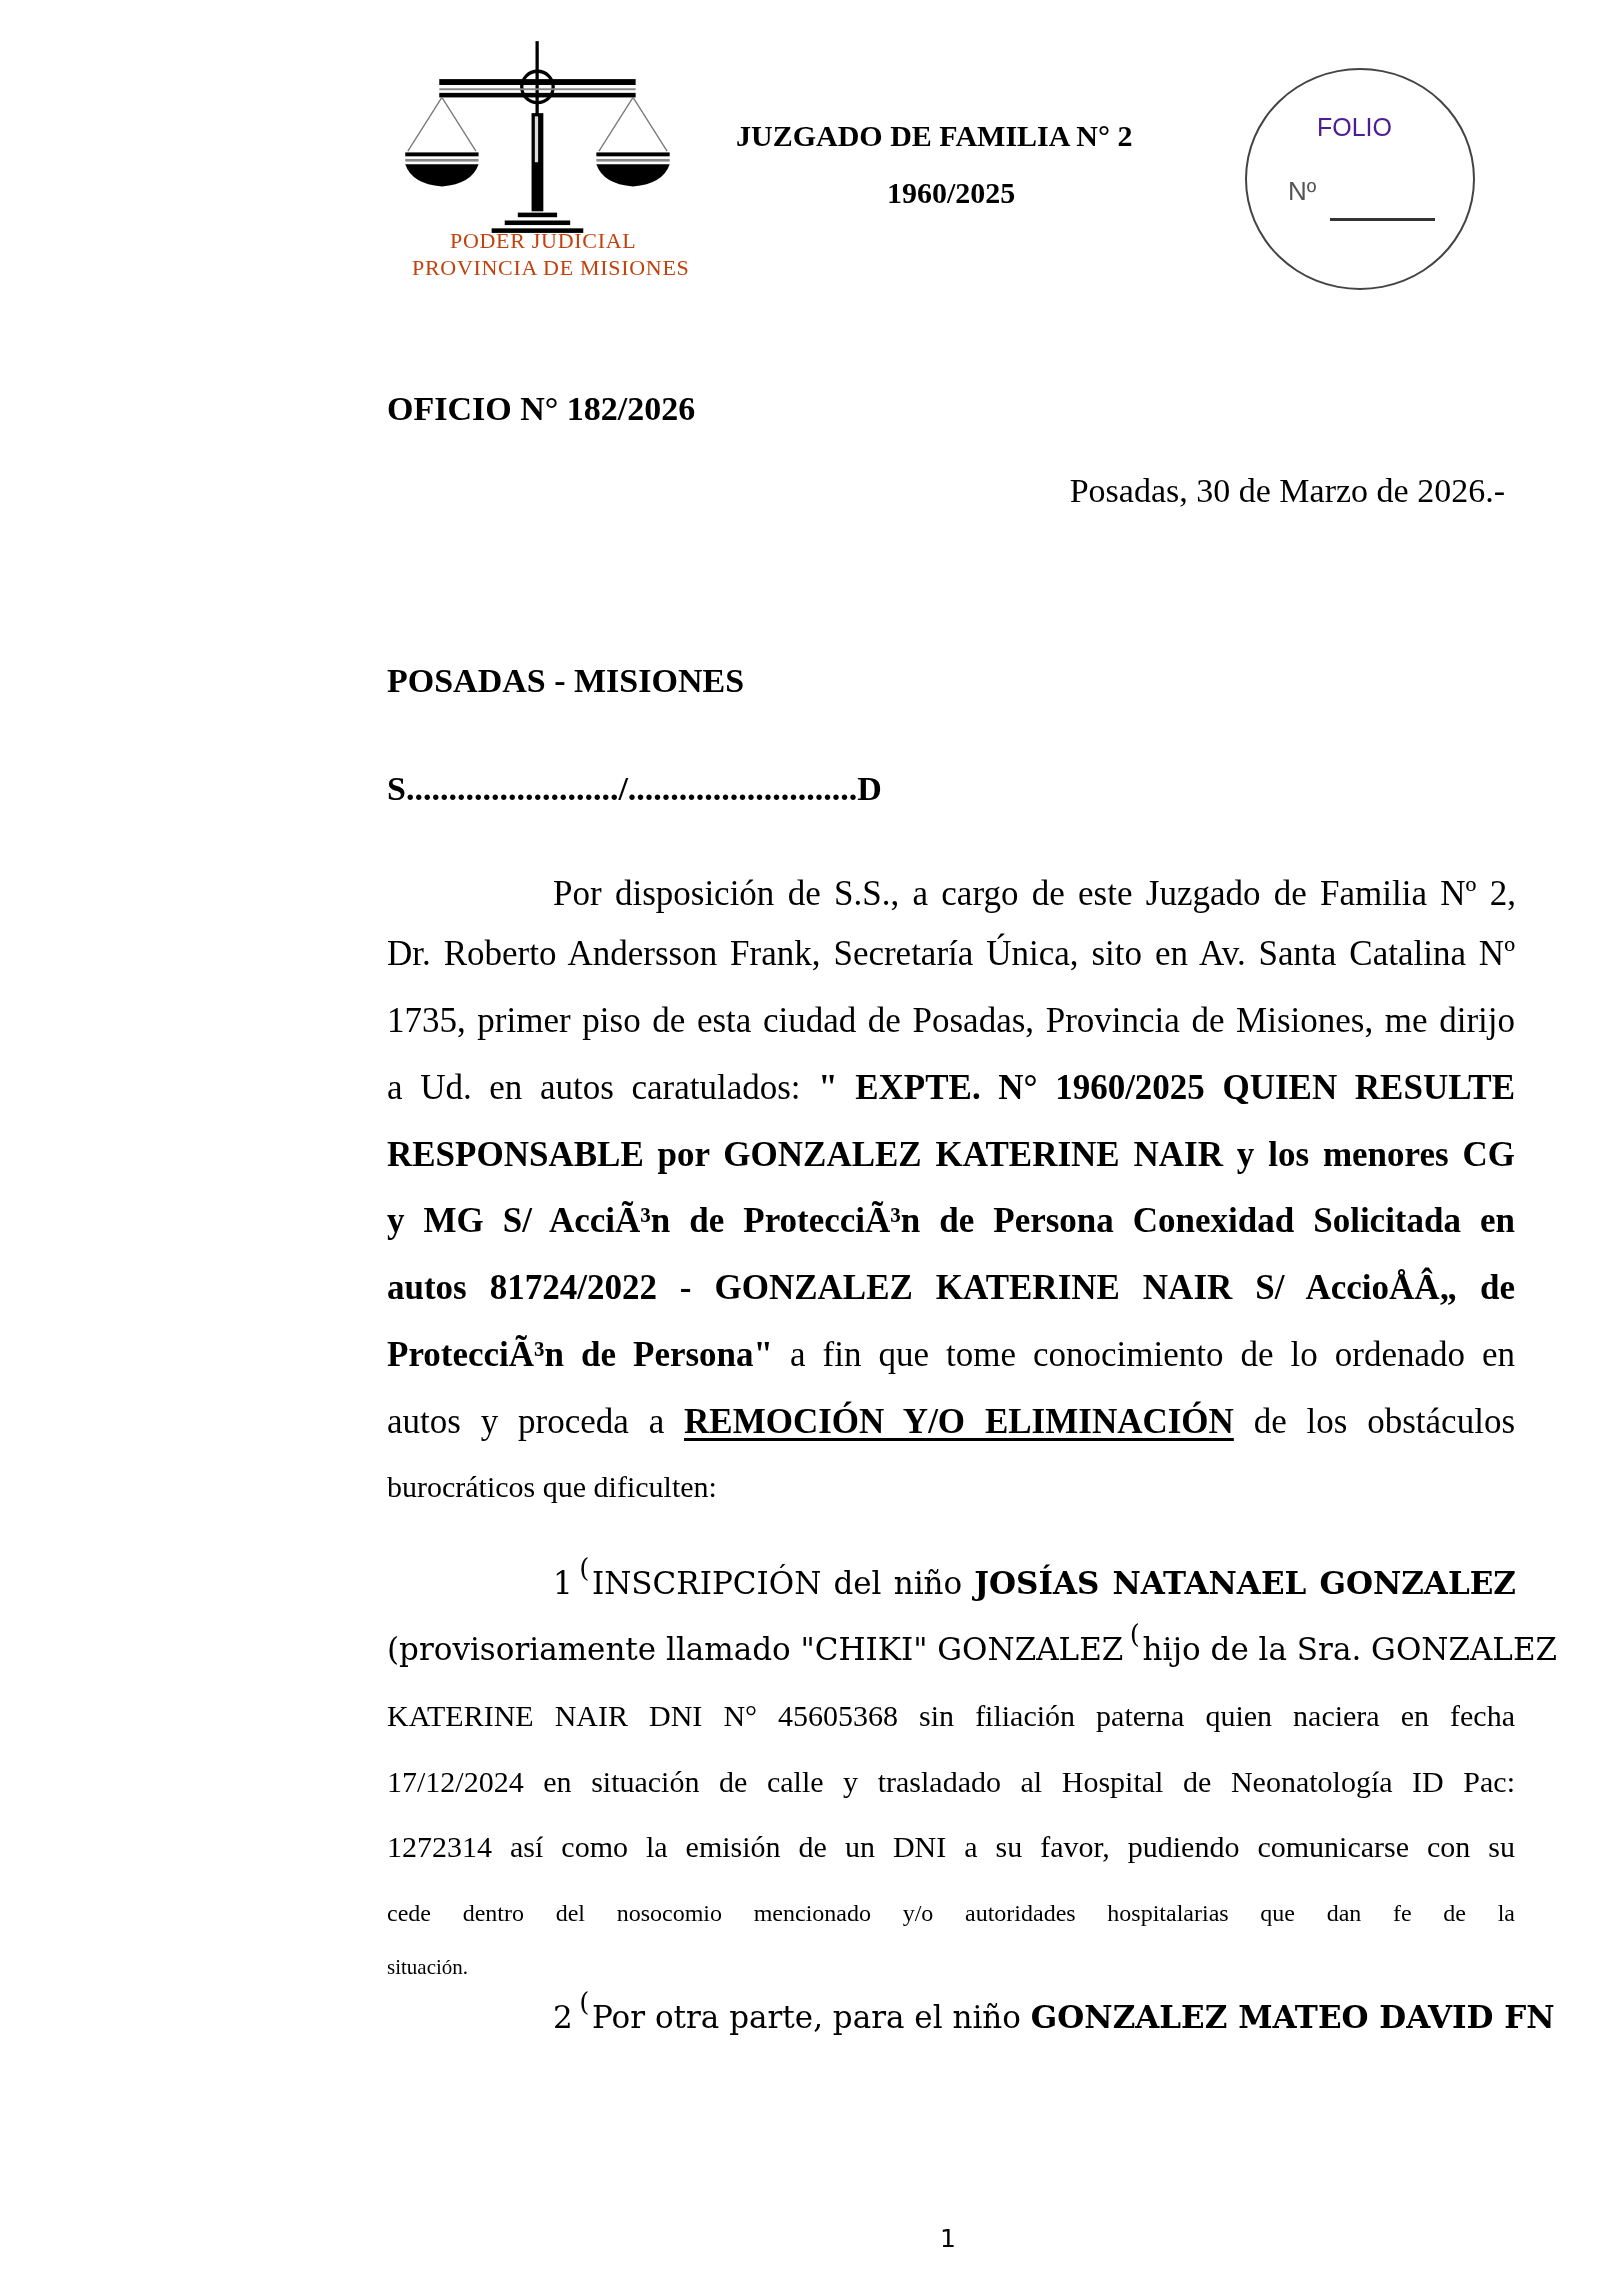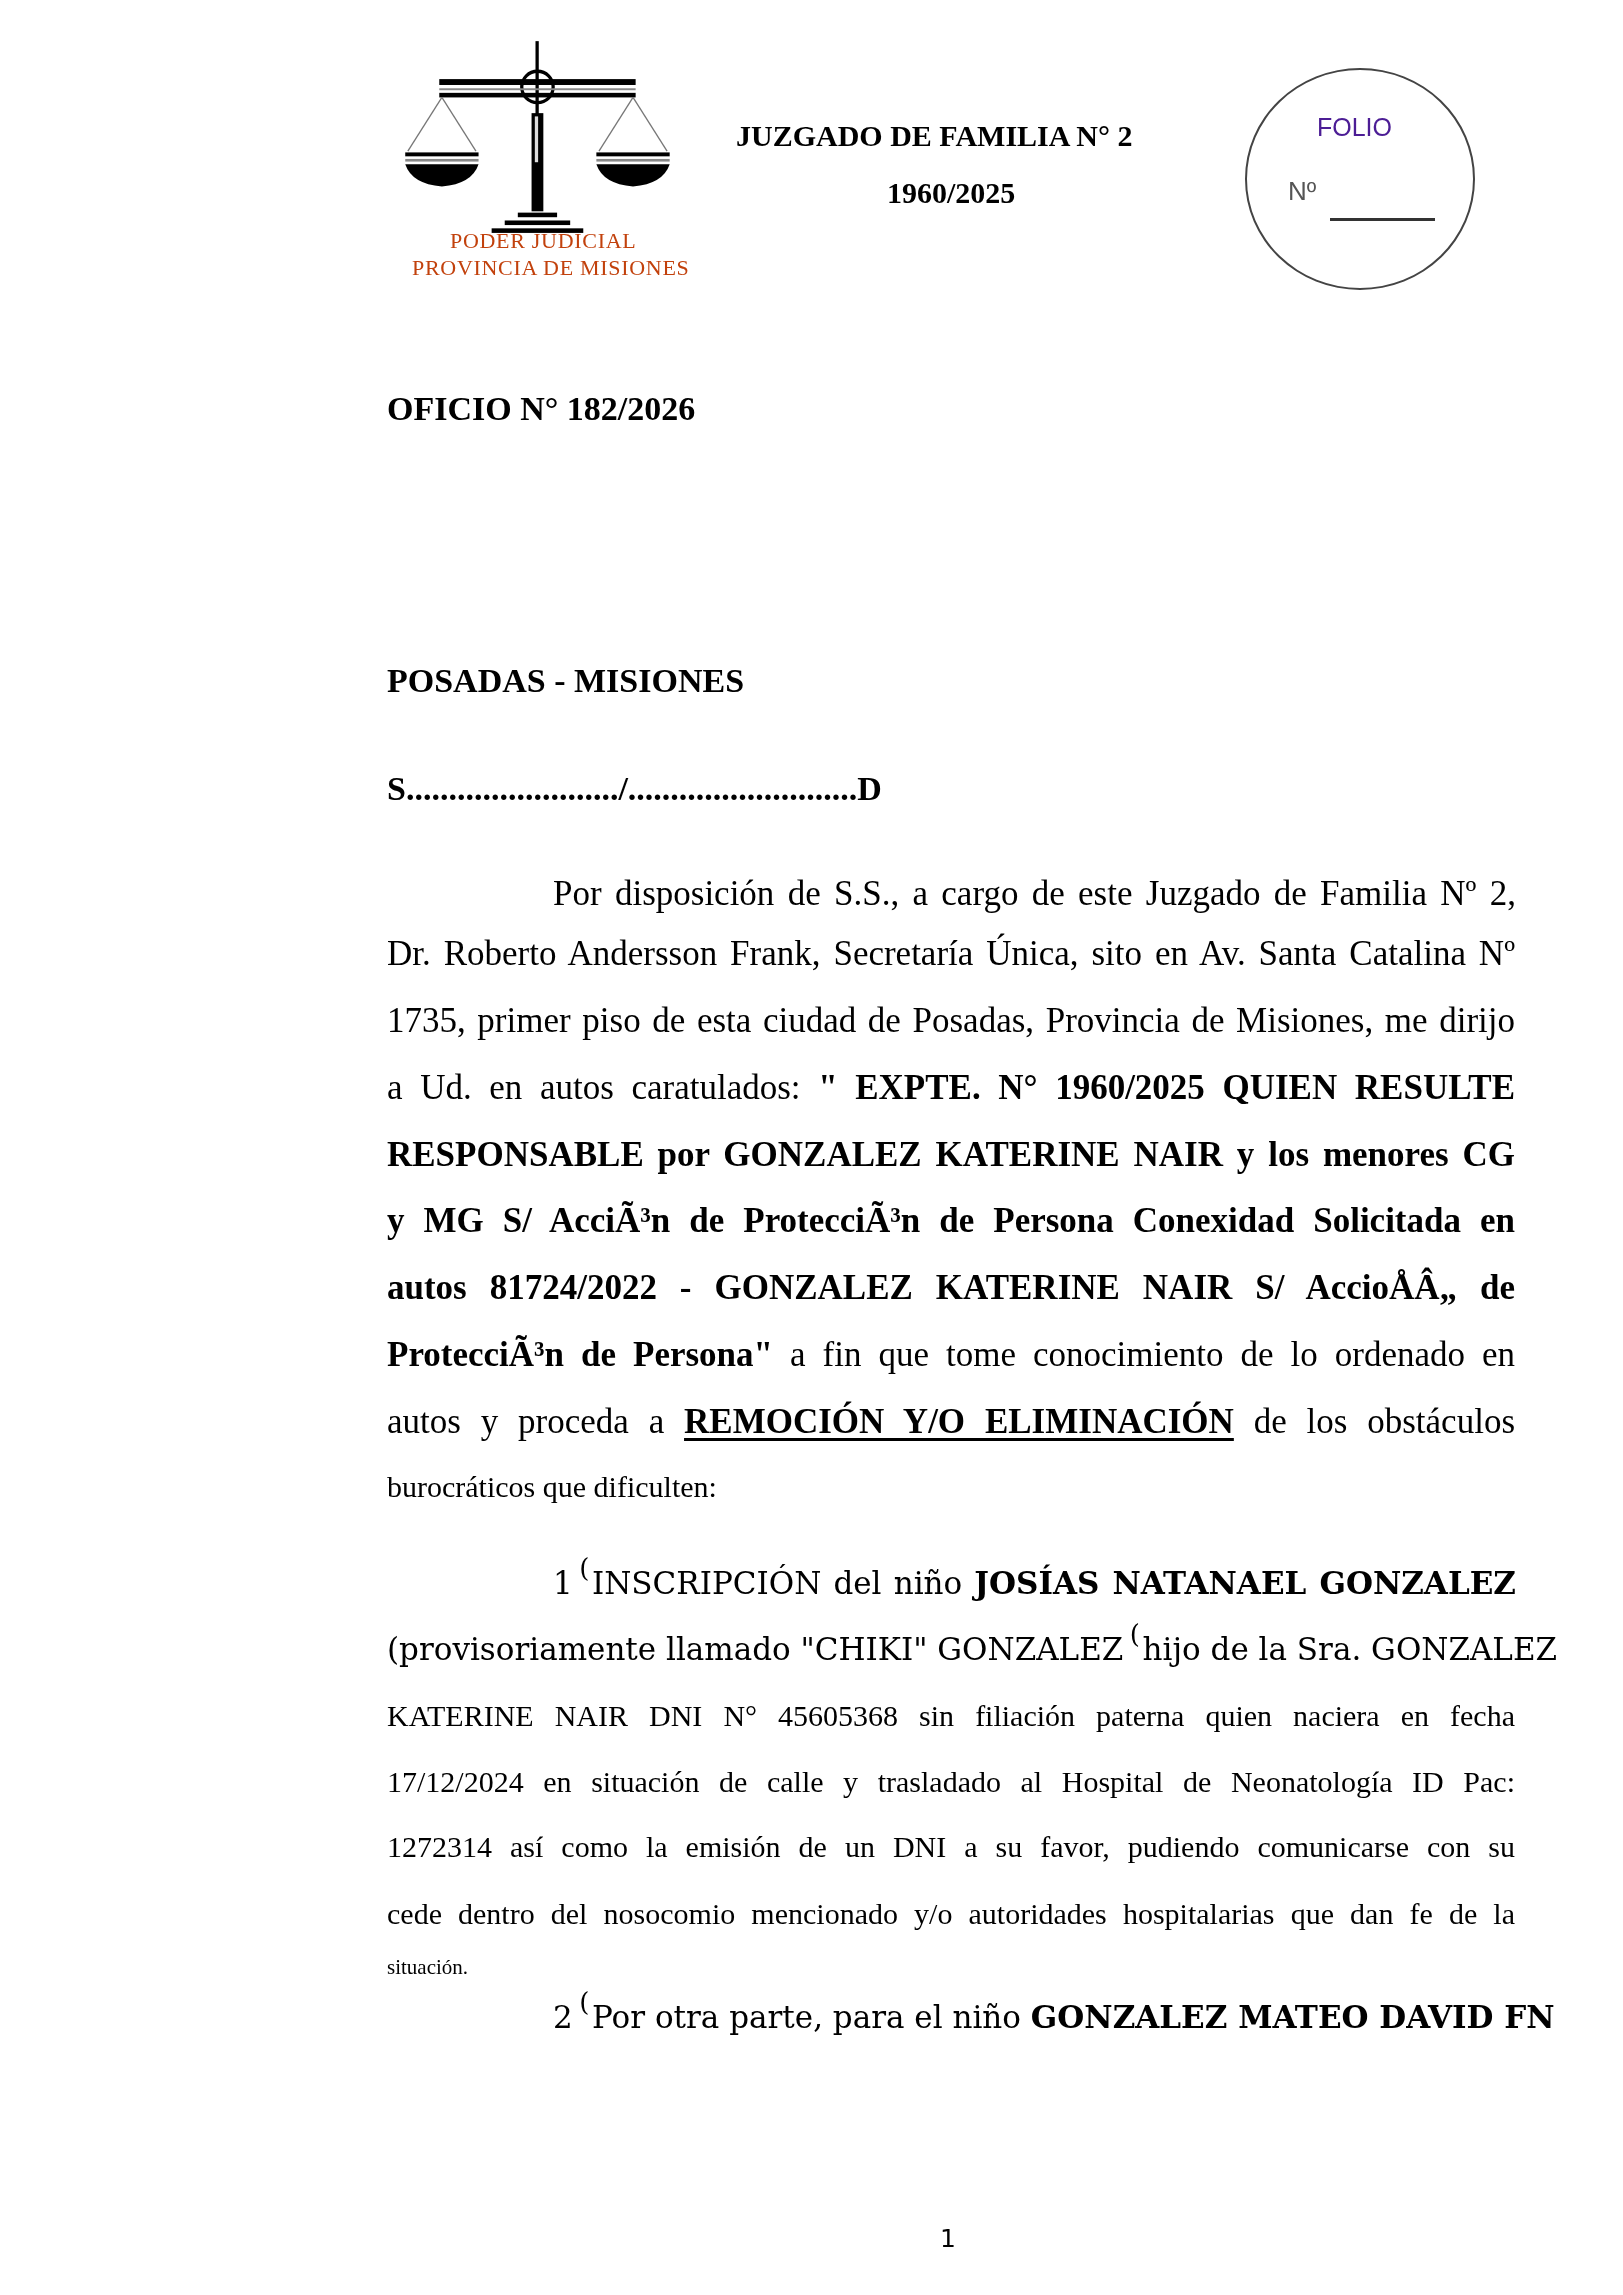--- a/index.html
+++ b/index.html
@@ -81,20 +81,21 @@
 
   <div id="court-title">JUZGADO DE FAMILIA N° 2</div>
   <div id="case-number">1960/2025</div>
 
   <div id="folio-stamp"></div>
   <div id="folio-label">FOLIO</div>
   <div id="folio-num-label">Nº</div>
   <div id="folio-num-line"></div>
 
   <div id="oficio">OFICIO N° 182/2026</div>
+  <div id="date-line">Posadas, 30 de Marzo de 2026.-</div>
   <div id="addressee-2">POSADAS - MISIONES</div>
   <div id="salutation">S........................./...........................D</div>
 
   <div>
     <div class="line" style="top:874px; left:553px; width:963px;">Por disposición de S.S., a cargo de este Juzgado de Familia Nº 2,</div>
     <div class="line" style="top:934px;">Dr. Roberto Andersson Frank, Secretaría Única, sito en Av. Santa Catalina Nº</div>
     <div class="line" style="top:1001px;">1735, primer piso de esta ciudad de Posadas, Provincia de Misiones, me dirijo</div>
     <div class="line" style="top:1068px;"><span>a Ud. en autos caratulados:</span> <span class="b">" EXPTE. N° 1960/2025 QUIEN RESULTE</span></div>
     <div class="line b" style="top:1135px;">RESPONSABLE por GONZALEZ KATERINE NAIR y los menores CG</div>
     <div class="line b" style="top:1201px;">y MG S/ AcciÃ³n de ProtecciÃ³n de Persona Conexidad Solicitada en</div>
@@ -103,21 +104,21 @@
     <div class="line" style="top:1402px;"><span>autos y proceda a</span> <span class="b u">REMOCIÓN Y/O ELIMINACIÓN</span> <span>de los obstáculos</span></div>
     <div class="line left" style="top:1467px; font-size:30px;">burocráticos que dificulten:</div>
   </div>
 
   <div>
     <div class="line item" style="top:1564px; left:553px; width:963px;"><span>1</span><span class="paren">(</span><span>INSCRIPCIÓN del niño</span> <span class="b">JOSÍAS NATANAEL GONZALEZ</span></div>
     <div class="line item" style="top:1630px;"><span>(provisoriamente llamado "CHIKI" GONZALEZ</span><span class="paren">(</span><span>hijo de la Sra. GONZALEZ</span></div>
     <div class="line" style="top:1696px; font-size:30px;">KATERINE NAIR DNI N°  45605368 sin filiación paterna quien naciera en fecha</div>
     <div class="line" style="top:1762px; font-size:30px;">17/12/2024 en situación de calle y trasladado al Hospital de Neonatología ID Pac:</div>
     <div class="line" style="top:1827px; font-size:30px;">1272314 así como la emisión de un DNI a su favor, pudiendo comunicarse con su</div>
-    <div class="line" style="top:1894px; font-size:30px;">cede dentro del nosocomio mencionado y/o autoridades hospitalarias que dan fe de la</div>
+    <div class="line" style="top:1894px; font-size:24px;">cede dentro del nosocomio mencionado y/o autoridades hospitalarias que dan fe de la</div>
     <div class="line left" style="top:1948px; font-size:21px;">situación.</div>
   </div>
 
   <div>
     <div class="line item" style="top:1998px; left:553px; width:963px;"><span>2</span><span class="paren">(</span><span>Por otra parte, para el niño</span> <span class="b">GONZALEZ MATEO DAVID FN</span></div>
   </div>
 
   <div id="page-number">1</div>
 </div>
 

